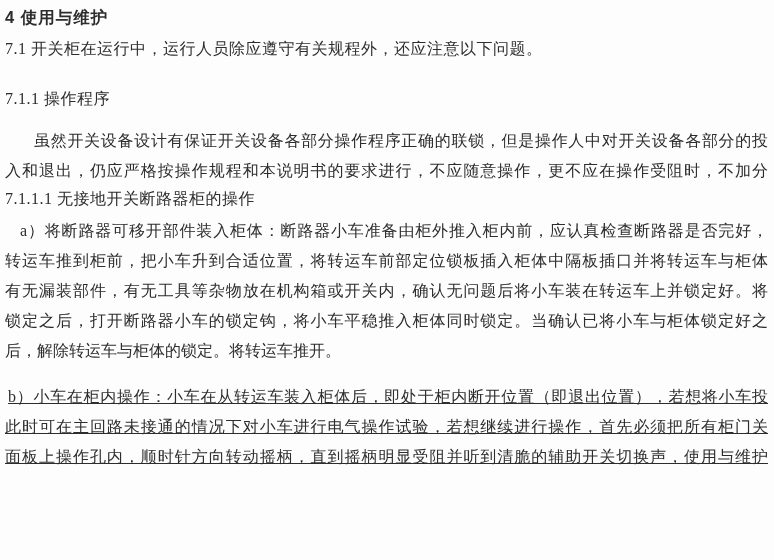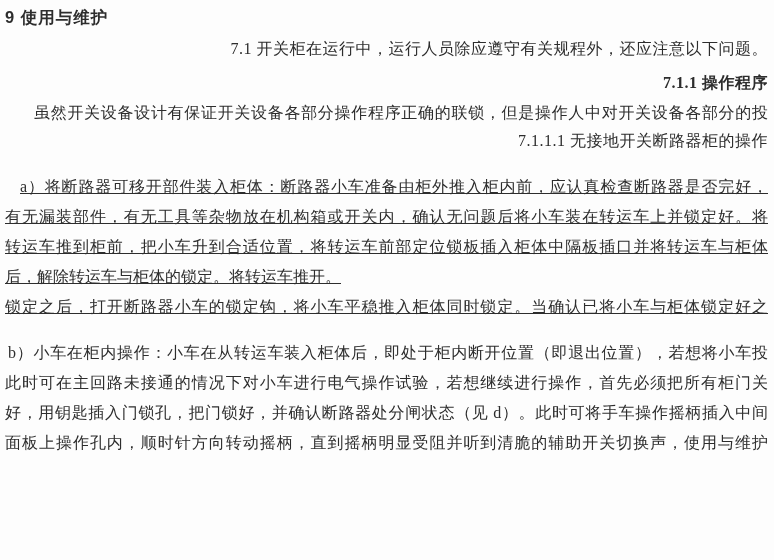--- a/index.html
+++ b/index.html
@@ -21,66 +21,65 @@
   .heading {
     font-family: "Liberation Sans", "DejaVu Sans", sans-serif;
     font-weight: bold;
     font-size: 16.5px;
     line-height: 26px;
     letter-spacing: 1px;
   }
   .clause {
     line-height: 26px;
     letter-spacing: 0.5px;
-    text-align: right;
   }
   .clause-71  { margin-top: 6px; }
-  .clause-711 { margin-top: 8px; font-weight: bold; }
+  .clause-711 { margin-top: 24px; }
   .clause-7111 { }
-  .para { margin-top: 2px; }
-  .para-a { margin-top: 18px; text-decoration: underline; }
-  .para-b { margin-top: 16px; }
+  .para { margin-top: 14px; }
+  .para-a { margin-top: 4px; }
+  .para-b { margin-top: 16px; text-decoration: underline; }
   .ln {
     line-height: 30px;
     white-space: normal;
   }
   
   .just {
     text-align: justify;
     text-align-last: justify;
   }
   .ind2 { text-indent: 29px; }  
   .ind1 { text-indent: 15px; }  
   .indb { text-indent: 3px; }   
 </style>
 </head>
 <body>
 
 <div class="page">
 
-  <div class="heading">9 使用与维护</div>
+  <div class="heading">4 使用与维护</div>
 
   <div class="clause clause-71">7.1 开关柜在运行中，运行人员除应遵守有关规程外，还应注意以下问题。</div>
 
   <div class="clause clause-711">7.1.1 操作程序</div>
 
   <div class="para">
     <div class="ln just ind2">虽然开关设备设计有保证开关设备各部分操作程序正确的联锁，但是操作人中对开关设备各部分的投</div>
+    <div class="ln just">入和退出，仍应严格按操作规程和本说明书的要求进行，不应随意操作，更不应在操作受阻时，不加分</div>
   </div>
 
   <div class="clause clause-7111">7.1.1.1 无接地开关断路器柜的操作</div>
 
   <div class="para para-a">
     <div class="ln just ind1">a）将断路器可移开部件装入柜体：断路器小车准备由柜外推入柜内前，应认真检查断路器是否完好，</div>
+    <div class="ln just">转运车推到柜前，把小车升到合适位置，将转运车前部定位锁板插入柜体中隔板插口并将转运车与柜体</div>
     <div class="ln just">有无漏装部件，有无工具等杂物放在机构箱或开关内，确认无问题后将小车装在转运车上并锁定好。将</div>
-    <div class="ln just">转运车推到柜前，把小车升到合适位置，将转运车前部定位锁板插入柜体中隔板插口并将转运车与柜体</div>
+    <div class="ln just">锁定之后，打开断路器小车的锁定钩，将小车平稳推入柜体同时锁定。当确认已将小车与柜体锁定好之</div>
     <div class="ln">后，解除转运车与柜体的锁定。将转运车推开。</div>
-    <div class="ln just">锁定之后，打开断路器小车的锁定钩，将小车平稳推入柜体同时锁定。当确认已将小车与柜体锁定好之</div>
   </div>
 
   <div class="para para-b">
     <div class="ln just indb">b）小车在柜内操作：小车在从转运车装入柜体后，即处于柜内断开位置（即退出位置），若想将小车投</div>
     <div class="ln just">此时可在主回路未接通的情况下对小车进行电气操作试验，若想继续进行操作，首先必须把所有柜门关</div>
-    <div class="ln just">好，用钥匙插入门锁孔，把门锁好，并确认断路器处分闸状态（见 d）。此时可将手车操作摇柄插入中间</div>
     <div class="ln just">面板上操作孔内，顺时针方向转动摇柄，直到摇柄明显受阻并听到清脆的辅助开关切换声，使用与维护</div>
   </div>
 
 </div>
 
 </body></html>

